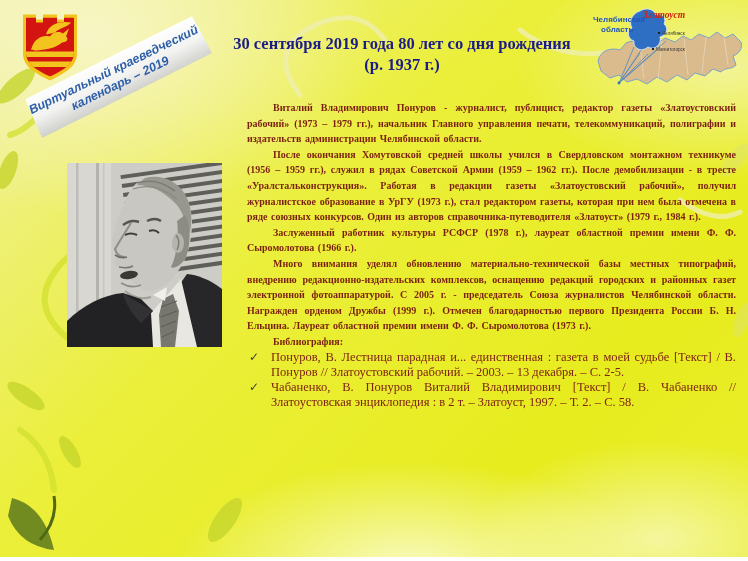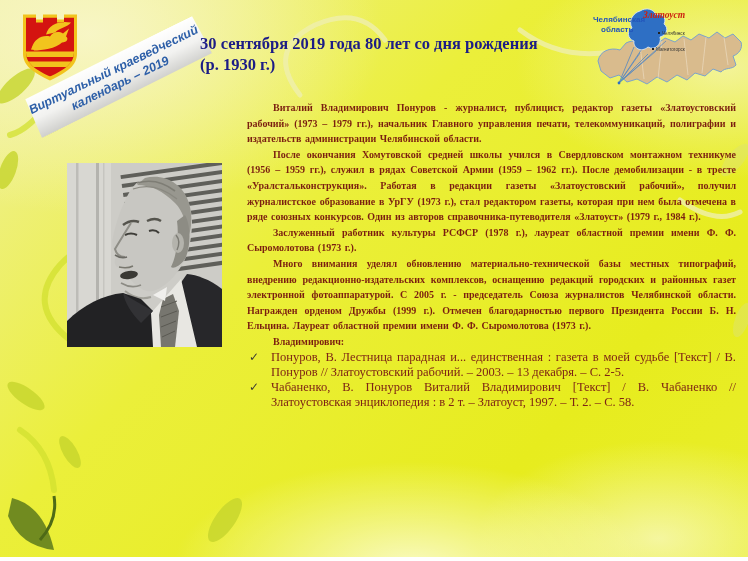--- a/index.html
+++ b/index.html
@@ -23,21 +23,21 @@
     clip-path:polygon(2% 4%, 99% 0, 100% 96%, 1% 100%);
     display:flex;flex-direction:column;align-items:center;justify-content:center;
   }
   .ribbon .rline{
     font-family:"Liberation Sans",sans-serif;
     font-weight:bold;font-style:italic;font-size:12.5px;line-height:15px;
     color:#2d5fa8;white-space:nowrap;
   }
   .map{position:absolute;left:592px;top:3px;width:154px;height:92px;}
   .title{
-    position:absolute;left:200px;top:33px;width:404px;text-align:left;
+    position:absolute;left:200px;top:33px;width:404px;text-align:center;
     color:#1c1c86;font-weight:bold;font-size:16.5px;line-height:21px;
   }
   .photo{position:absolute;left:67px;top:163px;width:155px;height:184px;}
   .content{position:absolute;left:247px;top:100px;width:489px;color:#7b1f10;}
   .content p{
     margin:0;text-align:justify;text-indent:26px;
     font-weight:bold;font-size:10px;line-height:15.6px;word-spacing:1px;
   }
   .bib-heading{
     text-align:center;font-weight:bold;font-size:13px;line-height:16px;
@@ -130,21 +130,21 @@
     <text x="9" y="29" font-family="Liberation Sans, sans-serif" font-size="8" font-weight="bold" fill="#2255bb">область</text>
     <text x="51" y="15" font-family="Liberation Serif, serif" font-size="9.5" font-weight="bold" font-style="italic" fill="#cc2211">Златоуст</text>
     <rect x="66" y="29" width="2" height="2" fill="#222"></rect>
     <text x="70" y="32" font-family="Liberation Sans, sans-serif" font-size="4.6" fill="#333">Челябинск</text>
     <rect x="60" y="45" width="2" height="2" fill="#222"></rect>
     <text x="64" y="48" font-family="Liberation Sans, sans-serif" font-size="4.6" fill="#333">Магнитогорск</text>
   </svg>
 
   <div class="title">
     <div>30 сентября 2019 года 80 лет со дня рождения</div>
-    <div>(р. 1930 г.)</div>
+    <div>(р. 1937 г.)</div>
   </div>
 
   <svg class="photo" viewBox="0 0 155 184">
     <rect width="155" height="184" fill="#cdccc7"></rect>
     <rect x="0" width="44" height="184" fill="#d8d7d2"></rect>
     <rect x="9" y="0" width="2.5" height="150" fill="#bdbcb7"></rect>
     <rect x="29" y="0" width="3" height="140" fill="#b4b3ae"></rect>
     <rect x="36" y="0" width="1.5" height="140" fill="#c6c5c0"></rect>
     <g transform="rotate(-8 115 55)" fill="#5f5f5a">
       <rect x="60" y="4" width="110" height="4"></rect>
@@ -190,23 +190,23 @@
       <line x1="94" y1="164" x2="109" y2="158"></line>
         <line x1="95" y1="174" x2="108" y2="168"></line>
     </g>
     <path d="M86,132 L100,124 98,138 Z" fill="#f0efec"></path>
     <path d="M56,130 C64,136 76,142 86,148 L74,160 C64,150 58,140 56,130 Z" fill="#323235"></path>
   </svg>
 
   <div class="content">
     <p>Виталий Владимирович Понуров - журналист, публицист, редактор газеты «Златоустовский рабочий» (1973 – 1979 гг.), начальник Главного управления печати, телекоммуникаций, полиграфии и издательств администрации Челябинской области.</p>
     <p>После окончания Хомутовской средней школы учился в Свердловском монтажном техникуме (1956 – 1959 гг.), служил в рядах Советской Армии (1959 – 1962 гг.). После демобилизации - в тресте «Уралстальконструкция». Работая в редакции газеты «Златоустовский рабочий», получил журналистское образование в УрГУ (1973 г.), стал редактором газеты, которая при нем была отмечена в ряде союзных конкурсов. Один из авторов справочника-путеводителя «Златоуст» (1979 г., 1984 г.).</p>
-    <p>Заслуженный работник культуры РСФСР (1978 г.), лауреат областной премии имени Ф. Ф. Сыромолотова (1973 г.).</p>
+    <p>Заслуженный работник культуры РСФСР (1978 г.), лауреат областной премии имени Ф. Ф. Сыромолотова (1966 г.).</p>
     <p>Много внимания уделял обновлению материально-технической базы местных типографий, внедрению редакционно-издательских комплексов, оснащению редакций городских и районных газет электронной фотоаппаратурой. С 2005 г. - председатель Союза журналистов Челябинской области. Награжден орденом Дружбы (1999 г.). Отмечен благодарностью первого Президента России Б. Н. Ельцина. Лауреат областной премии имени Ф. Ф. Сыромолотова (1973 г.).</p>
-    <p class="bib-heading">Владимирович:</p>
+    <p class="bib-heading">Библиография:</p>
     <ul class="bib-list">
       <li class="bib-item">
         <span class="bib-check">✓</span>
         <span>Понуров, В. Лестница парадная и... единственная : газета в моей судьбе [Текст] / В. Понуров // Златоустовский рабочий. – 2003. – 13 декабря. – С. 2-5.</span>
       </li>
       <li class="bib-item">
         <span class="bib-check">✓</span>
         <span>Чабаненко, В. Понуров Виталий Владимирович [Текст] / В. Чабаненко // Златоустовская энциклопедия : в 2 т. – Златоуст, 1997. – Т. 2. – С. 58.</span>
       </li>
     </ul>

